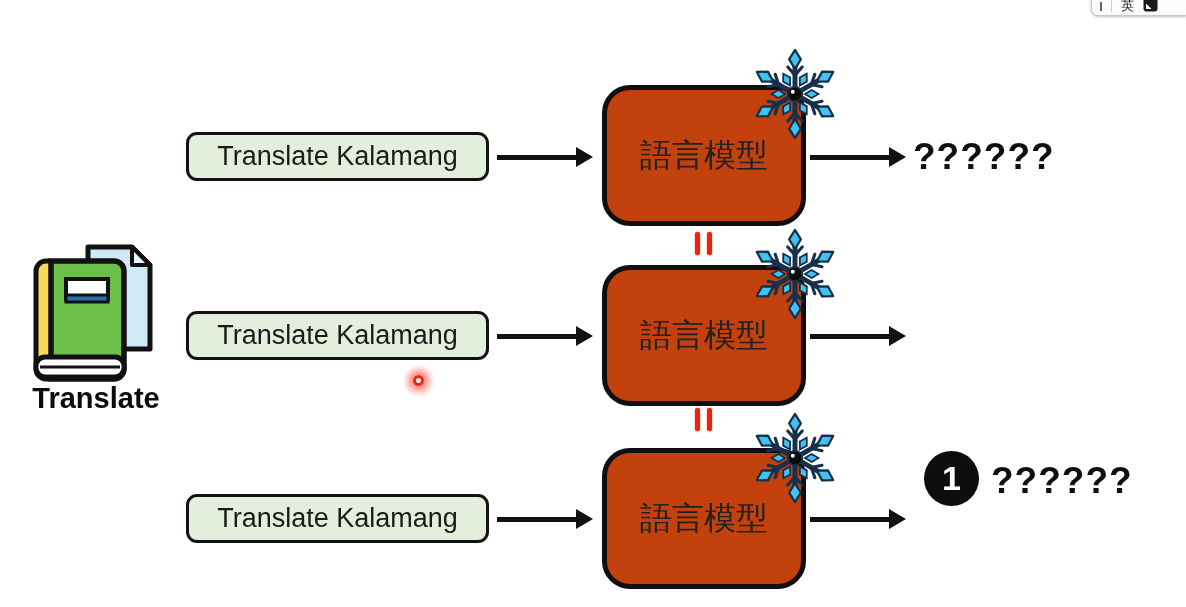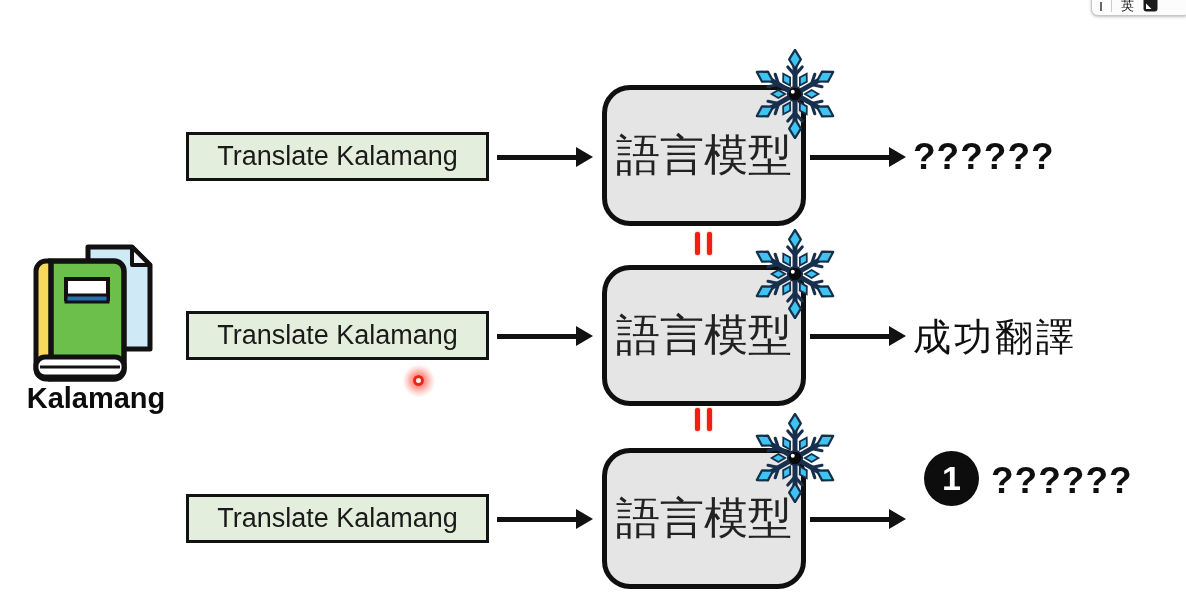--- a/index.html
+++ b/index.html
@@ -2,28 +2,28 @@
 <html><head>
 <meta charset="utf-8">
 <style>
   html,body{margin:0;padding:0;background:#fff;}
   .stage{position:relative;width:1186px;height:607px;background:#fff;overflow:hidden;
          font-family:"Liberation Sans",sans-serif;color:#111;}
   .page-title{position:absolute;left:60px;top:12px;font-size:50px;font-weight:500;
               letter-spacing:2px;color:#0f0f0f;}
   
   .prompt-box{position:absolute;left:186px;width:303px;height:49px;box-sizing:border-box;
-              background:#e4eedc;border:3px solid #121212;border-radius:0;
+              background:#e4eedc;border:3px solid #121212;border-radius:11px;
               display:flex;align-items:center;justify-content:center;
               font-size:27px;font-weight:500;color:#1a1a1a;}
   
   .model-box{position:absolute;left:602px;width:204px;height:141px;box-sizing:border-box;
-             background:#e5e5e5;border:5px solid #0f0f0f;border-radius:28px;
+             background:#c2410c;border:5px solid #0f0f0f;border-radius:28px;
              display:flex;align-items:center;justify-content:center;
-             font-size:44px;font-weight:500;color:#222;z-index:1;}
+             font-size:32px;font-weight:500;color:#222;z-index:1;}
   
   .arrow{position:absolute;width:96px;height:20px;display:flex;align-items:center;}
   .arrow .shaft{flex:1;height:5px;background:#111;}
   .arrow .head{width:0;height:0;border-left:17px solid #111;
                border-top:10px solid transparent;border-bottom:10px solid transparent;}
   
   .equals{position:absolute;left:695px;display:flex;gap:7px;}
   .equals span{width:5px;height:23px;background:#f0200f;border-radius:2px;
                box-shadow:0 0 2px rgba(240,40,20,.6);}
   
@@ -105,21 +105,21 @@
   <svg class="textbook-icon" width="142" height="150" viewBox="0 0 142 150">
     <path d="M64 6 h44 l18 18 v84 h-62 z" fill="#cfe9f7" stroke="#111" stroke-width="5" stroke-linejoin="round"></path>
     <path d="M108 6 l18 18 h-18 z" fill="#eef8fe" stroke="#111" stroke-width="4" stroke-linejoin="round"></path>
     <rect x="12" y="20" width="22" height="118" rx="10" fill="#f8d959" stroke="#111" stroke-width="5"></rect>
     <path d="M27 20 h63 a10 10 0 0 1 10 10 v98 a10 10 0 0 1 -10 10 h-63 z" fill="#6cbf4a" stroke="#111" stroke-width="5.5"></path>
     <rect x="42" y="38" width="42" height="20" fill="#fff" stroke="#111" stroke-width="4"></rect>
     <rect x="42" y="54" width="42" height="7" fill="#2a6db5" stroke="#111" stroke-width="3"></rect>
     <rect x="12" y="116" width="88" height="20" rx="9" fill="#fff" stroke="#111" stroke-width="5"></rect>
     <line x1="16" y1="126" x2="96" y2="126" stroke="#111" stroke-width="3"></line>
   </svg>
-  <div class="textbook-label">Kalamang</div>
+  <div class="textbook-label">Translate</div>
 
   <div class="prompt-box" style="top:132px">Translate Kalamang</div>
   <div class="arrow" style="left:497px;top:147px">
       <div class="shaft"></div>
       <div class="head"></div>
     </div>
   <div class="model-box" style="top:85px">語言模型</div>
   <svg class="snowflake" style="top:49px" viewBox="-50 -50 100 100">
       <use href="#snowflake-g"></use>
     </svg>
@@ -140,21 +140,20 @@
       <div class="head"></div>
     </div>
   <div class="model-box" style="top:265px">語言模型</div>
   <svg class="snowflake" style="top:229px" viewBox="-50 -50 100 100">
       <use href="#snowflake-g"></use>
     </svg>
   <div class="arrow" style="left:810px;top:326px">
       <div class="shaft"></div>
       <div class="head"></div>
     </div>
-  <div class="output cjk" style="left:913px;top:313px">成功翻譯</div>
 
   <div class="laser">
       <div class="ring"></div>
     </div>
 
   <div class="equals" style="top:408px">
       <span></span>
       <span></span>
     </div>
 

